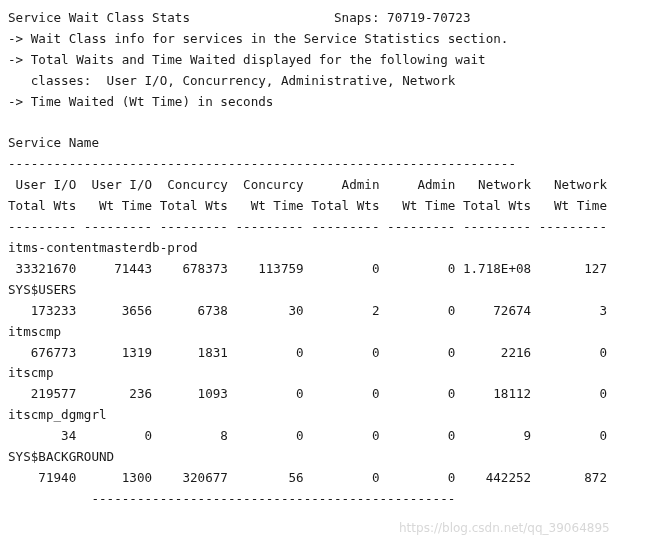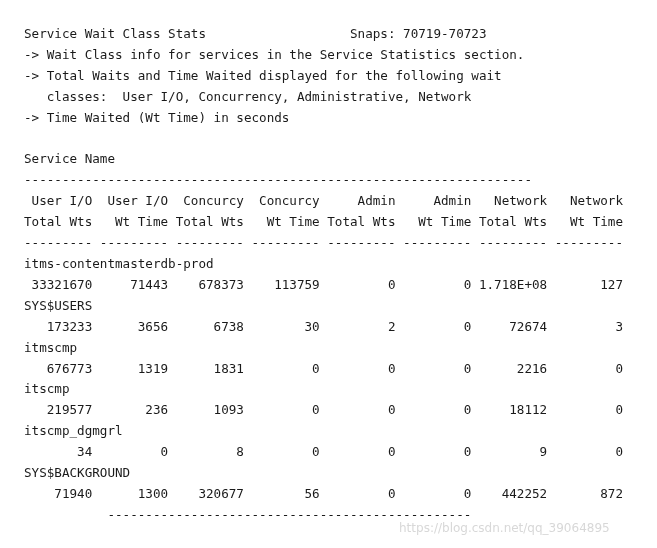--- a/index.html
+++ b/index.html
@@ -10,21 +10,21 @@
   body {
     width: 657px;
     height: 548px;
     overflow: hidden;
     font-family: "DejaVu Sans Mono", "Liberation Mono", monospace;
   }
   #report {
     position: relative;
     width: 657px;
     height: 435px;
-    padding: 16px;
+    padding: 0;
     box-sizing: border-box;
   }
   pre.report-text {
     margin: 0;
     padding: 8px 0 0 8px;
     font-family: "DejaVu Sans Mono", "Liberation Mono", monospace;
     font-size: 12.6px;
     line-height: 20.9px;
     color: #1a1a1a;
     letter-spacing: 0px;

